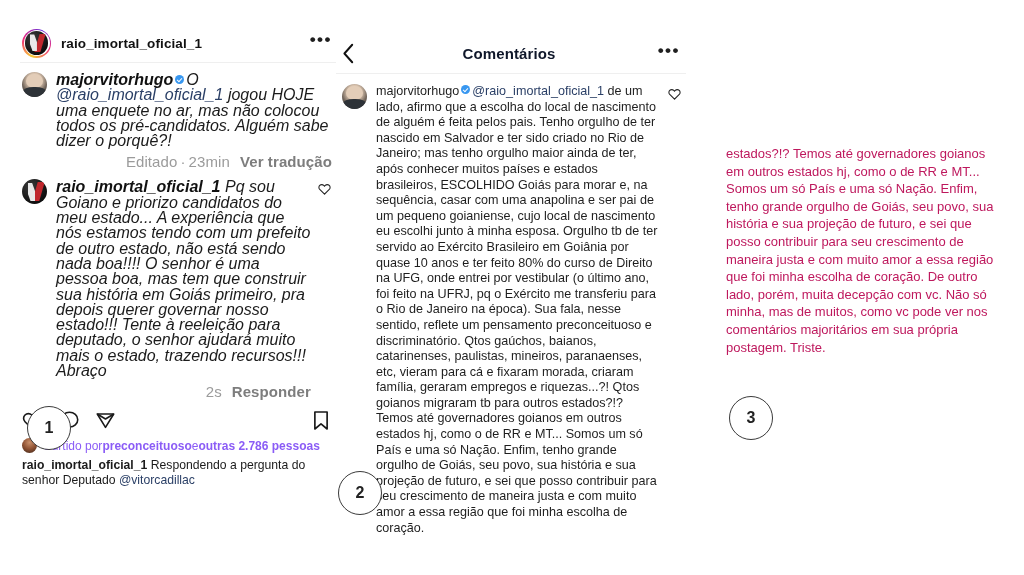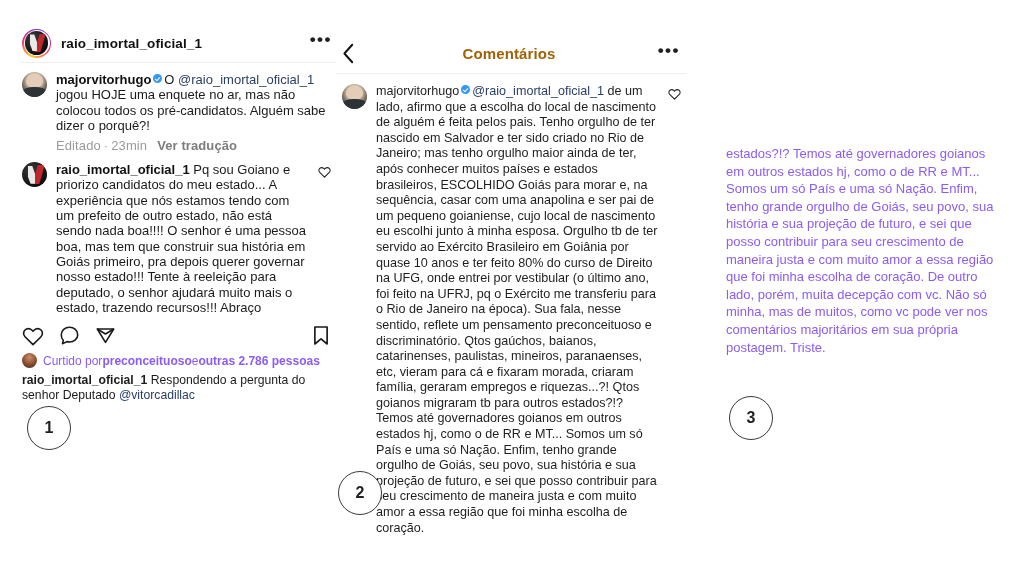--- a/index.html
+++ b/index.html
@@ -175,24 +175,25 @@
     height: 42%;
     border-radius: 44% 44% 0 0;
     background: #2d3237;
   }
 
   .cm-body {
     flex: 1 1 auto;
     min-width: 0;
   }
   .cm-text {
-    font-size: 13px;
+    font-size: 16px;
     line-height: 15.3px;
     color: #1b1b1b;
     word-wrap: break-word;
+    font-style: italic;
   }
   .cm-text .uname {
     font-weight: 700;
     color: #111;
   }
   .verified {
     display: inline-block;
     width: 9px;
     height: 9px;
     border-radius: 50%;
@@ -208,24 +209,25 @@
     top: 1.6px;
     width: 2px;
     height: 4px;
     border: solid #fff;
     border-width: 0 1.2px 1.2px 0;
     transform: rotate(42deg);
   }
   .mention { color: #2a3f66; }
 
   .cm-meta {
-    font-size: 13px;
+    font-size: 15px;
     color: #9b9b9b;
     margin-top: 5px;
     letter-spacing: 0.1px;
+    text-align: right;
   }
   .cm-meta .sep { margin: 0 3px; }
   .cm-meta .strong { font-weight: 700; color: #7d7d7d; margin-left: 10px; }
 
   .heart-mini {
     flex: 0 0 auto;
     width: 14px;
     margin-left: 7px;
     margin-top: 4px;
     color: #262626;
@@ -283,21 +285,21 @@
   .back-chevron {
     width: 20px;
     font-size: 0;
     color: #111;
   }
   .mid-title {
     flex: 1 1 auto;
     text-align: center;
     font-size: 15px;
     font-weight: 700;
-    color: #a16207;
+    color: #0f172a;
     letter-spacing: 0.1px;
   }
   .mid-dots {
     width: 24px;
     text-align: right;
     font-size: 17px;
     font-weight: 700;
     letter-spacing: 1.5px;
     line-height: 10px;
     padding-bottom: 6px;
@@ -317,21 +319,21 @@
   
   #panel-right {
     left: 722px;
     top: 145px;
     width: 282px;
     height: 245px;
   }
   .right-text {
     font-size: 13px;
     line-height: 17.6px;
-    color: #8b5cf6;
+    color: #be185d;
     padding: 0 4px;
   }
 
   
   .badge {
     position: absolute;
     width: 44px;
     height: 44px;
     border-radius: 50%;
     border: 1.7px solid #3a3a3a;
@@ -382,20 +384,23 @@
 
     <div class="comment-row">
       <span class="cm-avatar logo"></span>
       <div class="cm-body">
         <div class="cm-text">
           <span class="uname">raio_imortal_oficial_1</span><span> Pq sou Goiano e priorizo candidatos do meu estado... A experiência que nós estamos tendo com um prefeito de outro estado, não está sendo nada boa!!!!
 O senhor é uma pessoa boa, mas tem que construir sua história em Goiás primeiro, pra depois querer governar nosso estado!!!
 Tente à reeleição para deputado, o senhor ajudará muito mais o estado, trazendo recursos!!!
 Abraço</span>
         </div>
+        <div class="cm-meta">
+          <span>2s</span><span class="strong">Responder</span>
+        </div>
       </div>
       <span class="heart-mini">
         <svg width="13" height="12" viewBox="0 0 24 22" fill="none" stroke="#262626" stroke-width="2">
           <path d="M12 20.5 3.2 11.8a5.2 5.2 0 0 1 0-7.4 5.2 5.2 0 0 1 7.4 0L12 5.8l1.4-1.4a5.2 5.2 0 0 1 7.4 0 5.2 5.2 0 0 1 0 7.4z"></path>
         </svg>
       </span>
     </div>
 
     <div class="actions">
       <span class="ic">

